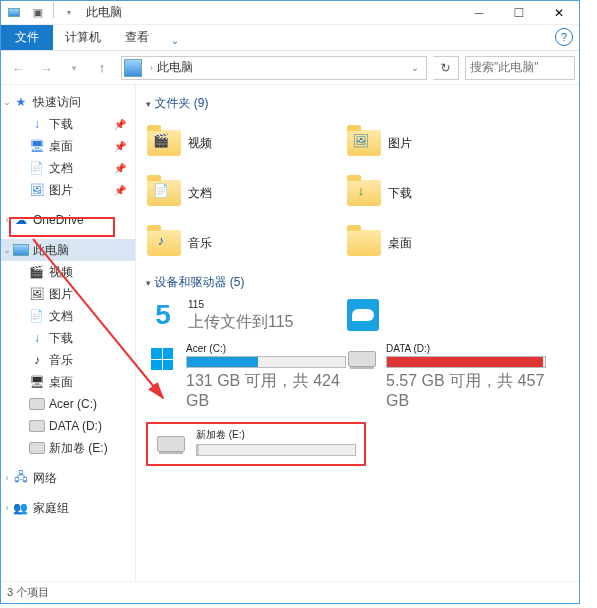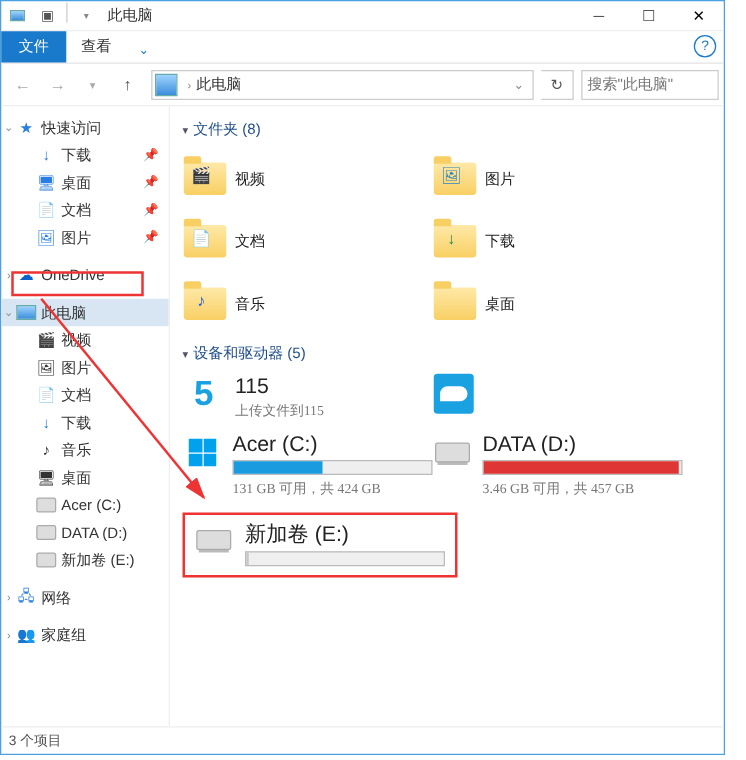--- a/index.html
+++ b/index.html
@@ -78,22 +78,22 @@
   .drive { display:flex; gap:8px; margin-bottom:10px; width:200px; align-items:flex-start;}
   .drive.full { width:400px; }
   .dv-icon { width:34px; height:32px; display:flex; align-items:center; justify-content:center;}
   .dv-icon .hdd { width:28px; height:16px; background:#ddd; border:1px solid #aaa; border-radius:2px; box-shadow:0 4px 0 -2px #bbb;}
   .dv-5 { font-size:28px; color:#1aa1e2; font-weight:bold;}
   .dv-bd { width:32px; height:32px; background:#1aa1e2; border-radius:3px; position:relative; display:flex; align-items:center; justify-content:center;}
   .dv-bd::before{ content:""; width:22px; height:12px; background:#fff; border-radius:10px 10px 10px 0; position:absolute;}
   .dv-win { display:grid; grid-template-columns:1fr 1fr; grid-template-rows:1fr 1fr; width:22px; height:22px; gap:1px;}
   .dv-win span{ background:#00a2ed;}
   .dv-body { flex:1; }
-  .dv-title { font-size:17px; color:#222; margin-bottom:2px;}
-  .dv-sub { font-size:11px; color:#777;font-family:Liberation Serif, serif;}
+  .dv-title { font-size:10px; color:#222; margin-bottom:2px;}
+  .dv-sub { font-size:16px; color:#777;}
   .dv-bar { width:160px; height:12px; border:1px solid #bbb; margin-top:2px; margin-bottom:3px; background:#efefef; position:relative;}
   .dv-bar .fill { height:100%; }
   .fill.blue{ background:#1a9be0;}
   .fill.red{ background:#e03535;}
   .fill.gray{ background:#c8c8c8;}
 
   .drive-row { display:flex; flex-wrap:wrap; }
 
   .redbox-main { border:2px solid #e33; padding:4px 6px; width:220px; margin-top:2px;}
 
@@ -120,20 +120,21 @@
     <div class="title">此电脑</div>
     <div class="winbtns">
       <div class="winbtn">─</div>
       <div class="winbtn">☐</div>
       <div class="winbtn close">✕</div>
     </div>
   </div>
 
   <div class="ribbon">
     <div class="tab file">文件</div>
+    <div class="tab">计算机</div>
     <div class="tab">查看</div>
     <div class="caret">⌄</div>
     <div class="help">?</div>
   </div>
 
   <div class="navbar">
     <div class="navbtn">←</div>
     <div class="navbtn">→</div>
     <div class="navbtn" style="font-size:9px;">▾</div>
     <div class="navbtn enabled">↑</div>
@@ -245,21 +246,21 @@
       <div class="sb-item">
           <span class="exp">›</span>
           <span class="ic ic-home">👥</span>
           <span>家庭组</span>
         </div>
     </div>
 
     <div class="content">
       <div class="section-h">
           <span class="tri">▾</span>
-          <span>文件夹 (8)</span>
+          <span>文件夹 (9)</span>
         </div>
       <div class="folders">
         <div class="fitem">
             <div class="ficon">
               <div class="folder-bg"></div>
               <div class="folder-over" style="color:#c0392b;">🎬</div>
             </div>
             <span class="flabel">视频</span>
           </div>
         <div class="fitem">
@@ -342,21 +343,21 @@
         </div>
         <div class="drive">
           <div class="dv-icon">
               <div class="hdd"></div>
             </div>
           <div class="dv-body">
             <div class="dv-title">DATA (D:)</div>
             <div class="dv-bar">
                 <div class="fill red" style="width:99%;"></div>
               </div>
-            <div class="dv-sub">3.46 GB 可用，共 457 GB</div>
+            <div class="dv-sub">5.57 GB 可用，共 457 GB</div>
           </div>
         </div>
       </div>
 
       <div class="redbox-main">
         <div class="drive full" style="margin-bottom:0;">
           <div class="dv-icon">
               <div class="hdd"></div>
             </div>
           <div class="dv-body">

